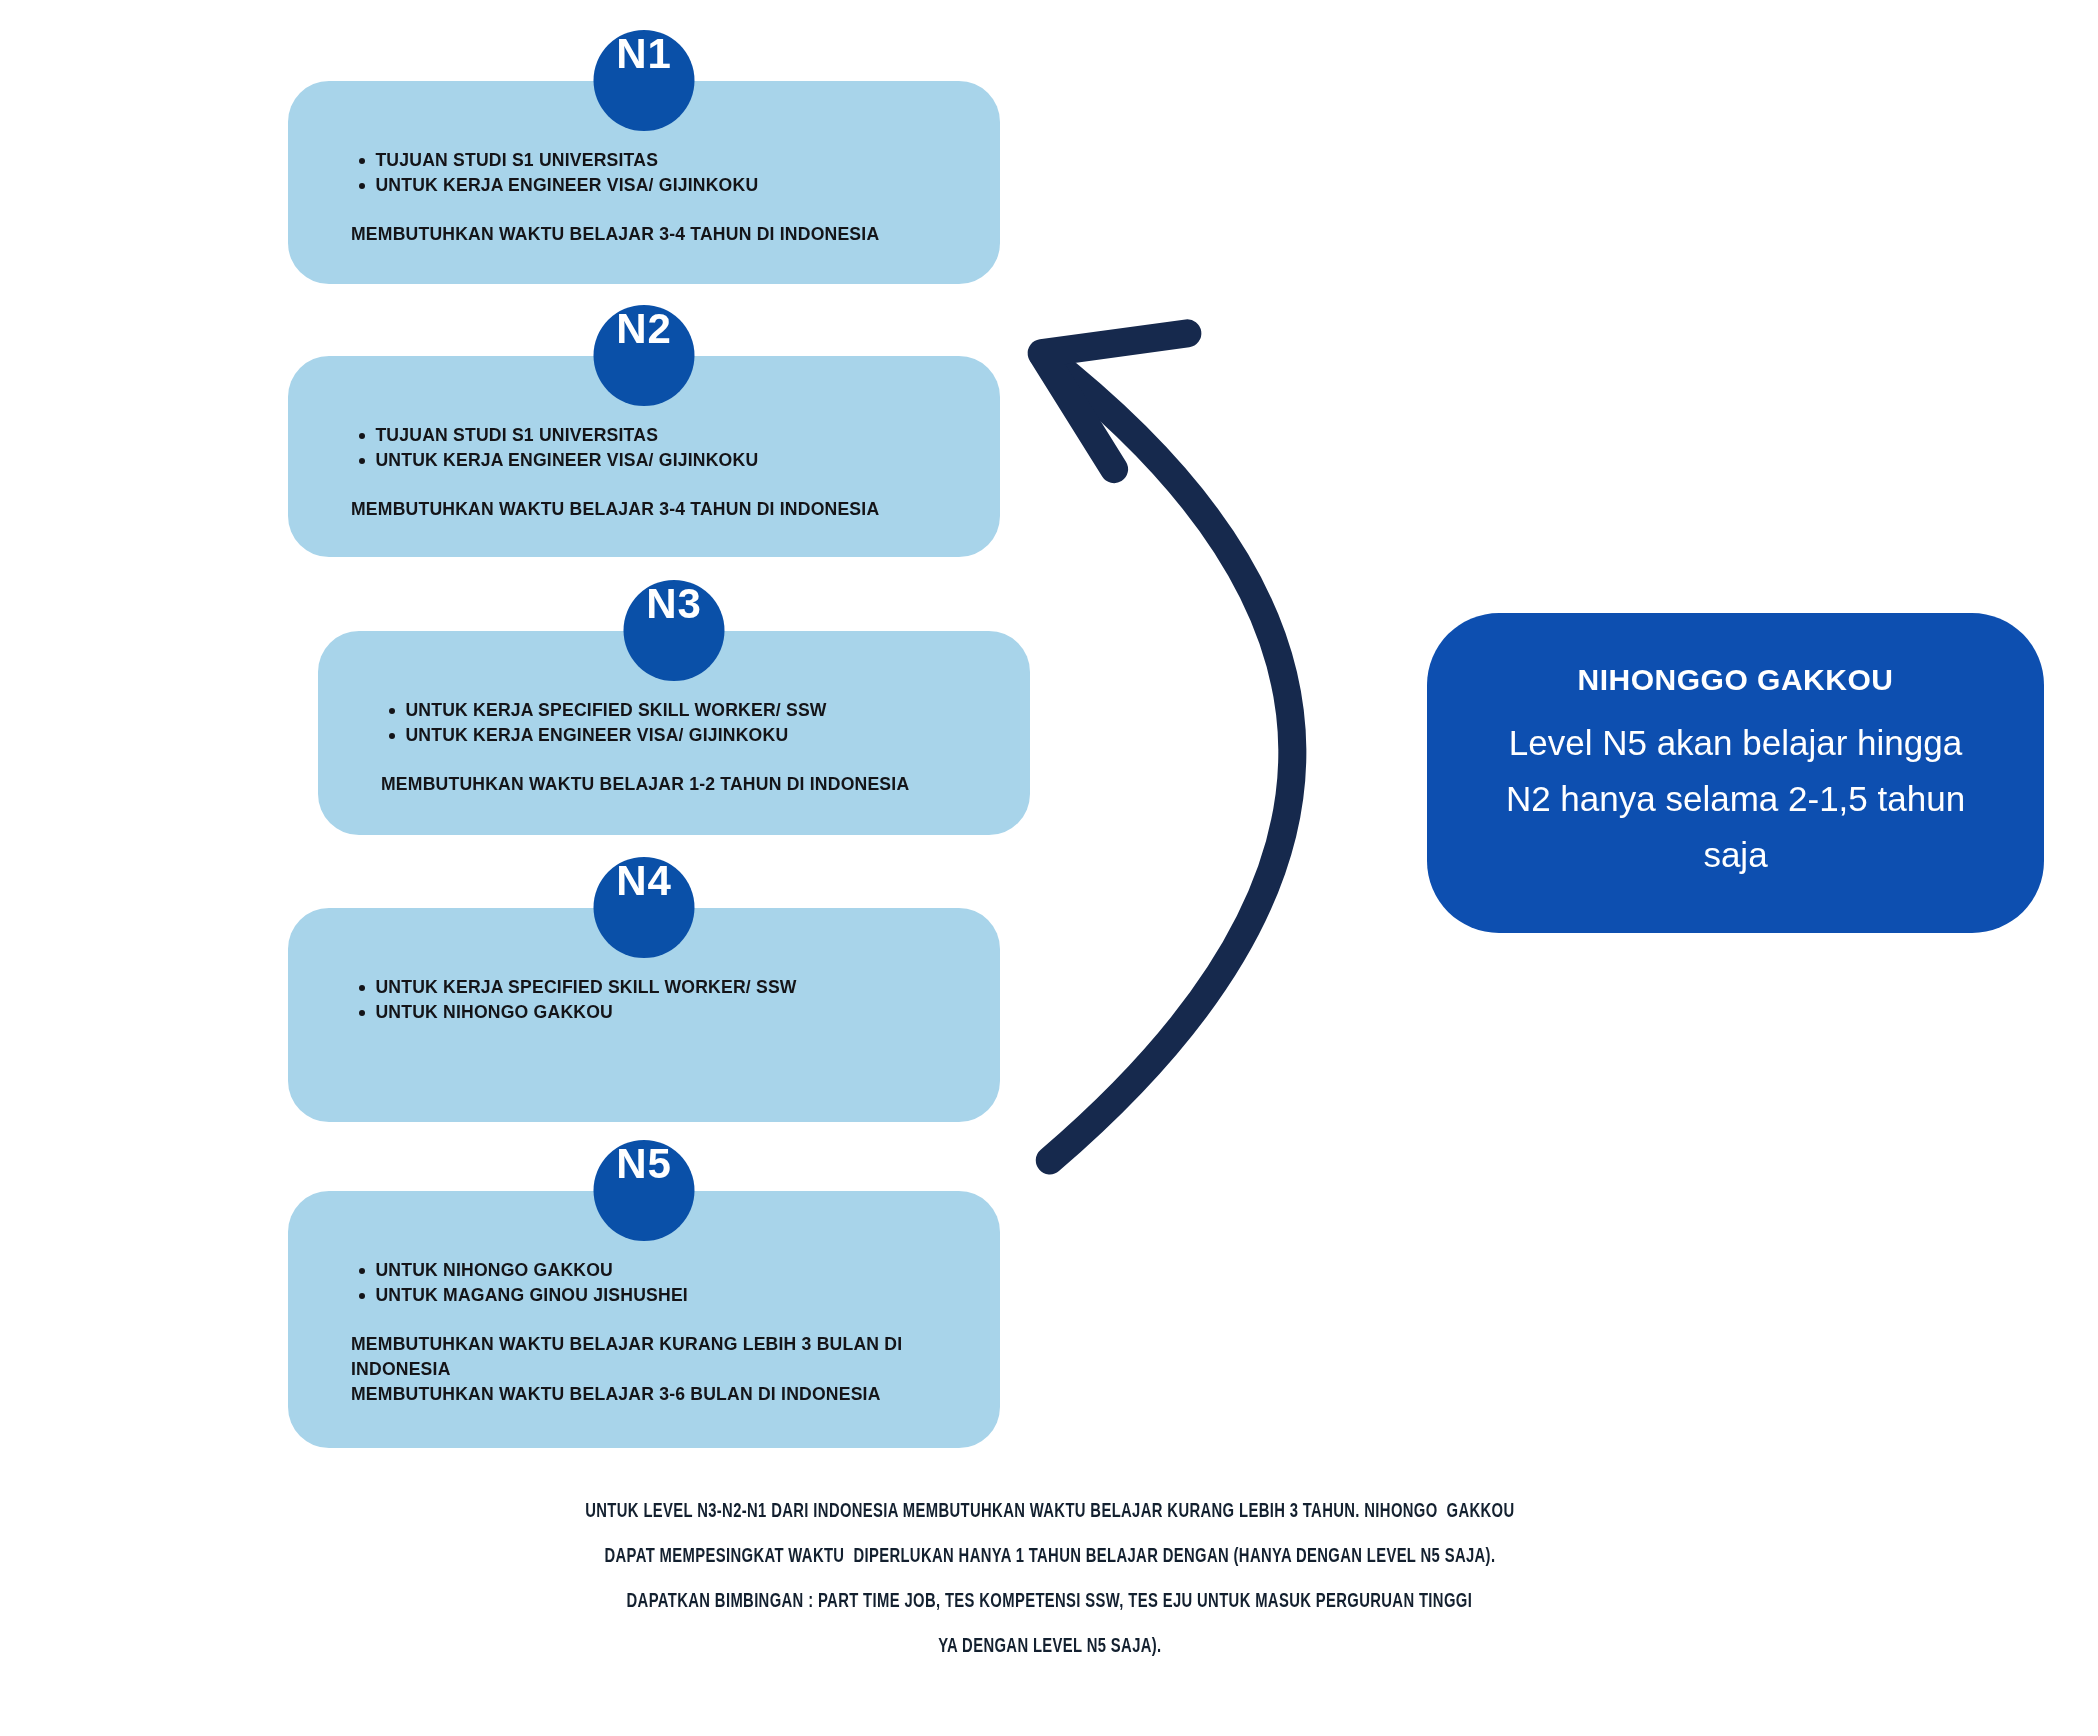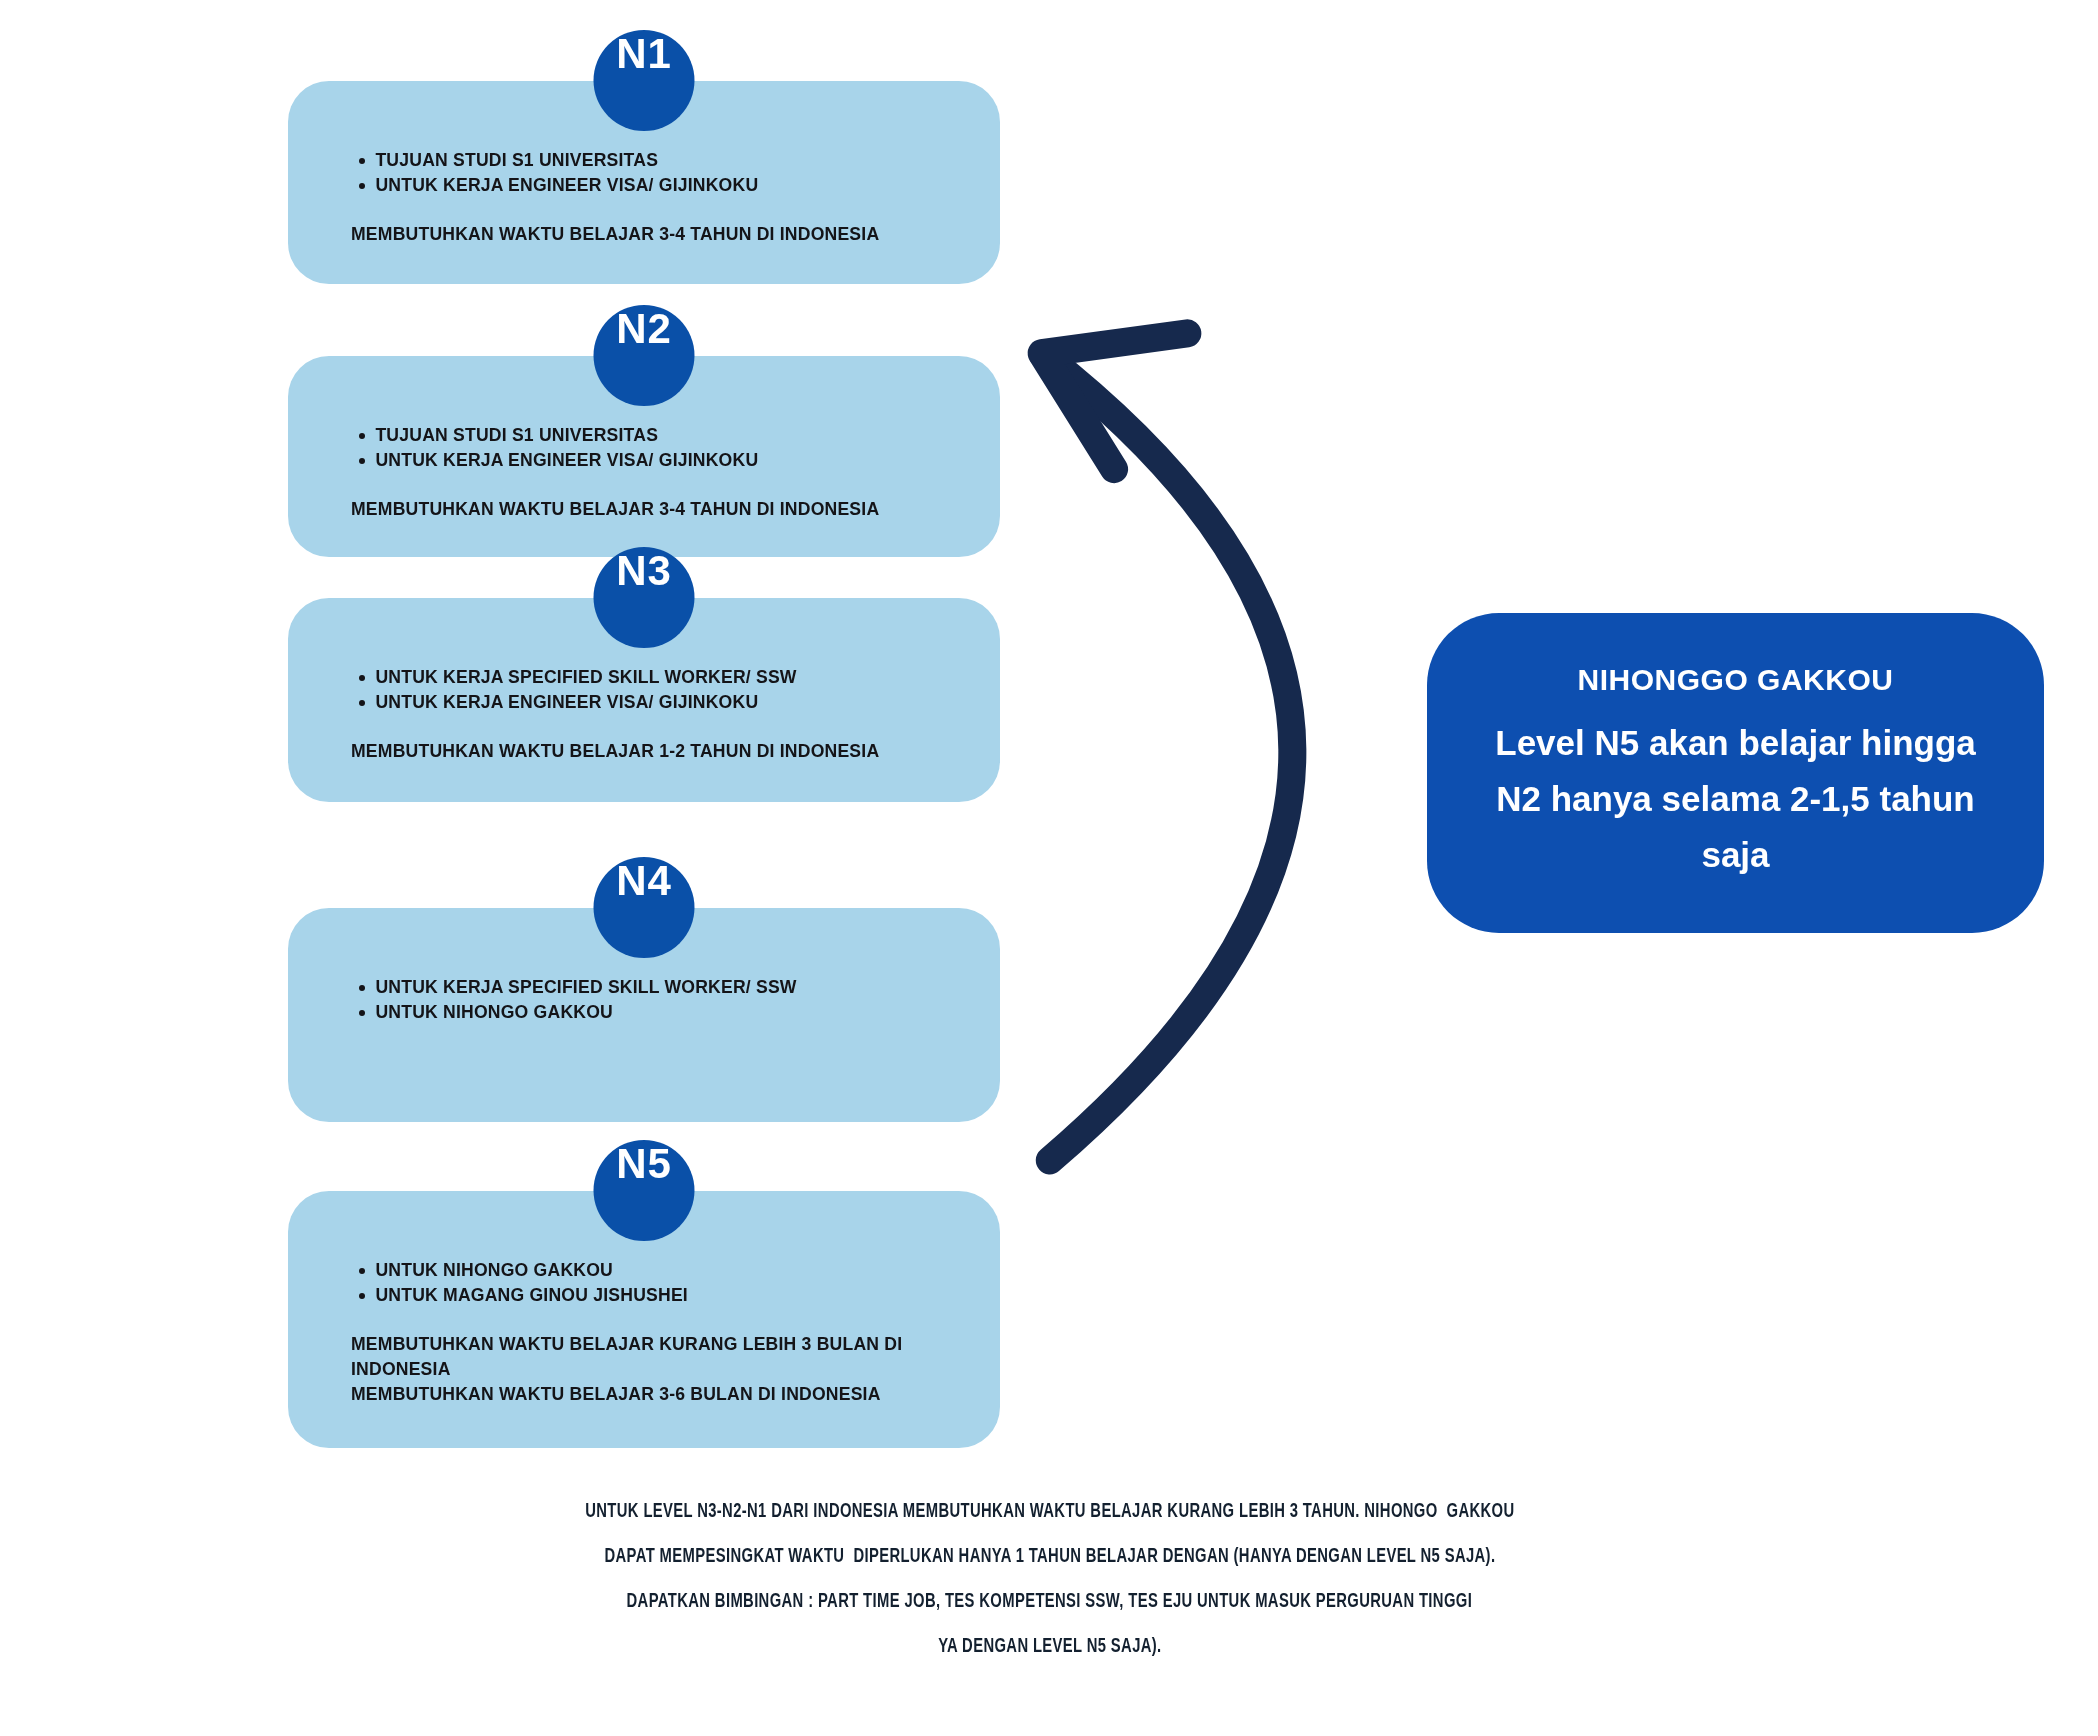--- a/index.html
+++ b/index.html
@@ -17,21 +17,21 @@
   .bullet{position:relative;padding-left:24.4px;}
   .bullet::before{content:'';position:absolute;left:8.1px;top:10px;width:6.3px;height:6.3px;border-radius:50%;background:currentColor;}
   .notes{margin-top:24.4px;}
 
   
   .callout{position:absolute;left:1427px;top:613px;width:617px;height:320px;
            background:var(--callout-bg);border-radius:72px;color:var(--callout-text);
            display:flex;flex-direction:column;align-items:center;justify-content:center;
            text-align:left;padding:0 27px;box-sizing:border-box;}
   .callout-title{font-size:30px;font-weight:800;letter-spacing:0.5px;margin-bottom:18px;}
-  .callout-line{font-size:35px;font-weight:700;line-height:56px;}
+  .callout-line{font-size:35px;font-weight:400;line-height:56px;}
 
   
   .arrow-svg{position:absolute;left:905px;top:289px;}
 
   
   .footer{position:absolute;left:0;top:1488px;width:100%;color:var(--footer-text);}
   .fline{text-align:center;line-height:45px;font-size:20px;font-weight:700;}
   .fline span{display:inline-block;transform:scaleX(.74);transform-origin:center top;
               white-space:pre;letter-spacing:0.5px;}
 </style>
@@ -55,21 +55,21 @@
     <div class="badge">
       <span>N2</span>
     </div>
     <div class="card-content">
       <div class="bullet">TUJUAN STUDI S1 UNIVERSITAS</div>
       <div class="bullet">UNTUK KERJA ENGINEER VISA/ GIJINKOKU</div>
       <div class="notes">MEMBUTUHKAN WAKTU BELAJAR 3-4 TAHUN DI INDONESIA</div>
     </div>
   </div>
 
-  <div class="card" style="top:598px;height:204px;">
+  <div class="card" style="top:631px;height:204px;margin-left:30px;">
     <div class="badge">
       <span>N3</span>
     </div>
     <div class="card-content">
       <div class="bullet">UNTUK KERJA SPECIFIED SKILL WORKER/ SSW</div>
       <div class="bullet">UNTUK KERJA ENGINEER VISA/ GIJINKOKU</div>
       <div class="notes">MEMBUTUHKAN WAKTU BELAJAR 1-2 TAHUN DI INDONESIA</div>
     </div>
   </div>
 

